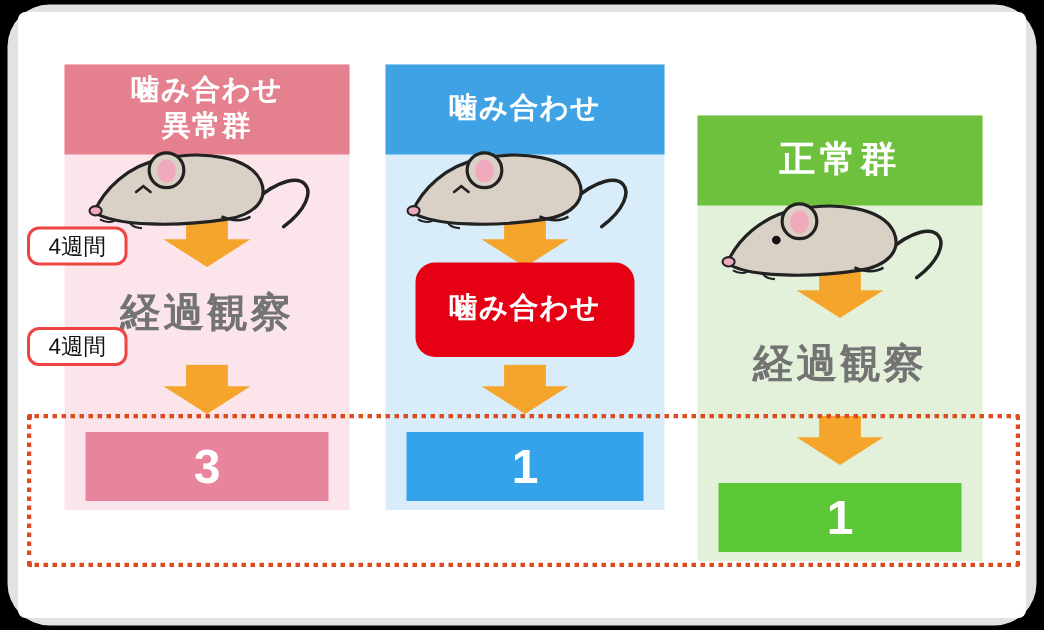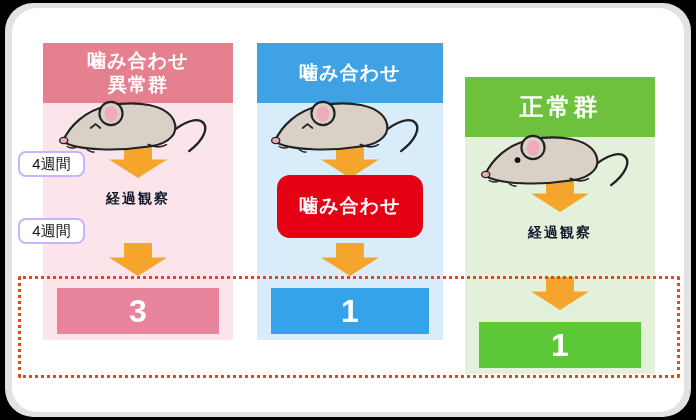--- a/index.html
+++ b/index.html
@@ -1,21 +1,21 @@
 <!DOCTYPE html>
 <html><head>
 <meta charset="utf-8">
 <style>
   html,body{margin:0;padding:0;background:#000;}
   .stage{
     position:relative;width:696px;height:420px;background:#000;overflow:hidden;
     font-family:"Liberation Sans","DejaVu Sans",sans-serif;
   }
   .card-shadow{position:absolute;left:5px;top:3px;width:686px;height:414px;border-radius:28px;}
-  .card{position:absolute;left:12px;top:8px;width:672px;height:404px;background:#fff;border-radius:25px;}
+  .card{position:absolute;left:12px;top:8px;width:672px;height:404px;background:#fff;border-radius:5px;}
 
   
   .col{position:absolute;top:35px;height:297px;z-index:1;}
   .col-1{left:31px;width:190px;}
   .col-2{left:245px;width:186px;}
   .col-3{left:453px;width:190px;}
   .col-header{
     position:absolute;left:0;top:0;width:100%;height:60px;
     display:flex;flex-direction:column;align-items:center;justify-content:center;
     color:#fff;font-weight:700;line-height:1.25;text-align:center;
@@ -33,39 +33,39 @@
   .arrow{
     position:absolute;left:50%;transform:translateX(-50%);width:58px;height:33px;z-index:2;
     clip-path:polygon(26% 0,74% 0,74% 44%,100% 44%,50% 100%,0 44%,26% 44%);
   }
   .arrow-1{top:102px;}
   .arrow-2{top:200px;}
 
   
   .phase-label{
     position:absolute;left:0;top:147px;width:100%;text-align:center;z-index:3;
-    font-size:14px;font-weight:700;color:#0f172a;letter-spacing:2px;
+    font-size:27px;font-weight:700;color:#737373;letter-spacing:2px;
   }
   .treatment-box{
     position:absolute;left:50%;top:132px;transform:translateX(-50%);width:146px;height:63px;
     border-radius:13px;display:flex;flex-direction:column;align-items:center;justify-content:center;
     color:#fff;font-weight:700;font-size:19px;line-height:1.3;text-align:center;z-index:3;letter-spacing:1px;
   }
 
   
   .result-bar{
     position:absolute;left:14px;right:14px;top:245px;height:46px;z-index:3;
     display:flex;align-items:center;justify-content:center;
     color:#fff;font-weight:700;font-size:32px;
   }
 
   
   .interval-label{
     position:absolute;left:6px;width:67px;height:26px;z-index:5;
-    background:#fff;border:2px solid #c4b5fd;border-radius:8px;box-sizing:border-box;
+    background:#fff;border:2px solid #ef4444;border-radius:8px;box-sizing:border-box;
     display:flex;align-items:center;justify-content:center;
     font-size:15px;color:#111;
   }
   .interval-1{top:143px;}
   .interval-2{top:210px;}
 
   
   .dotted-frame{
     position:absolute;left:6px;top:268px;width:662px;height:102px;z-index:4;
     border:3px dotted #dc4a1d;box-sizing:border-box;border-radius:2px;pointer-events:none;

